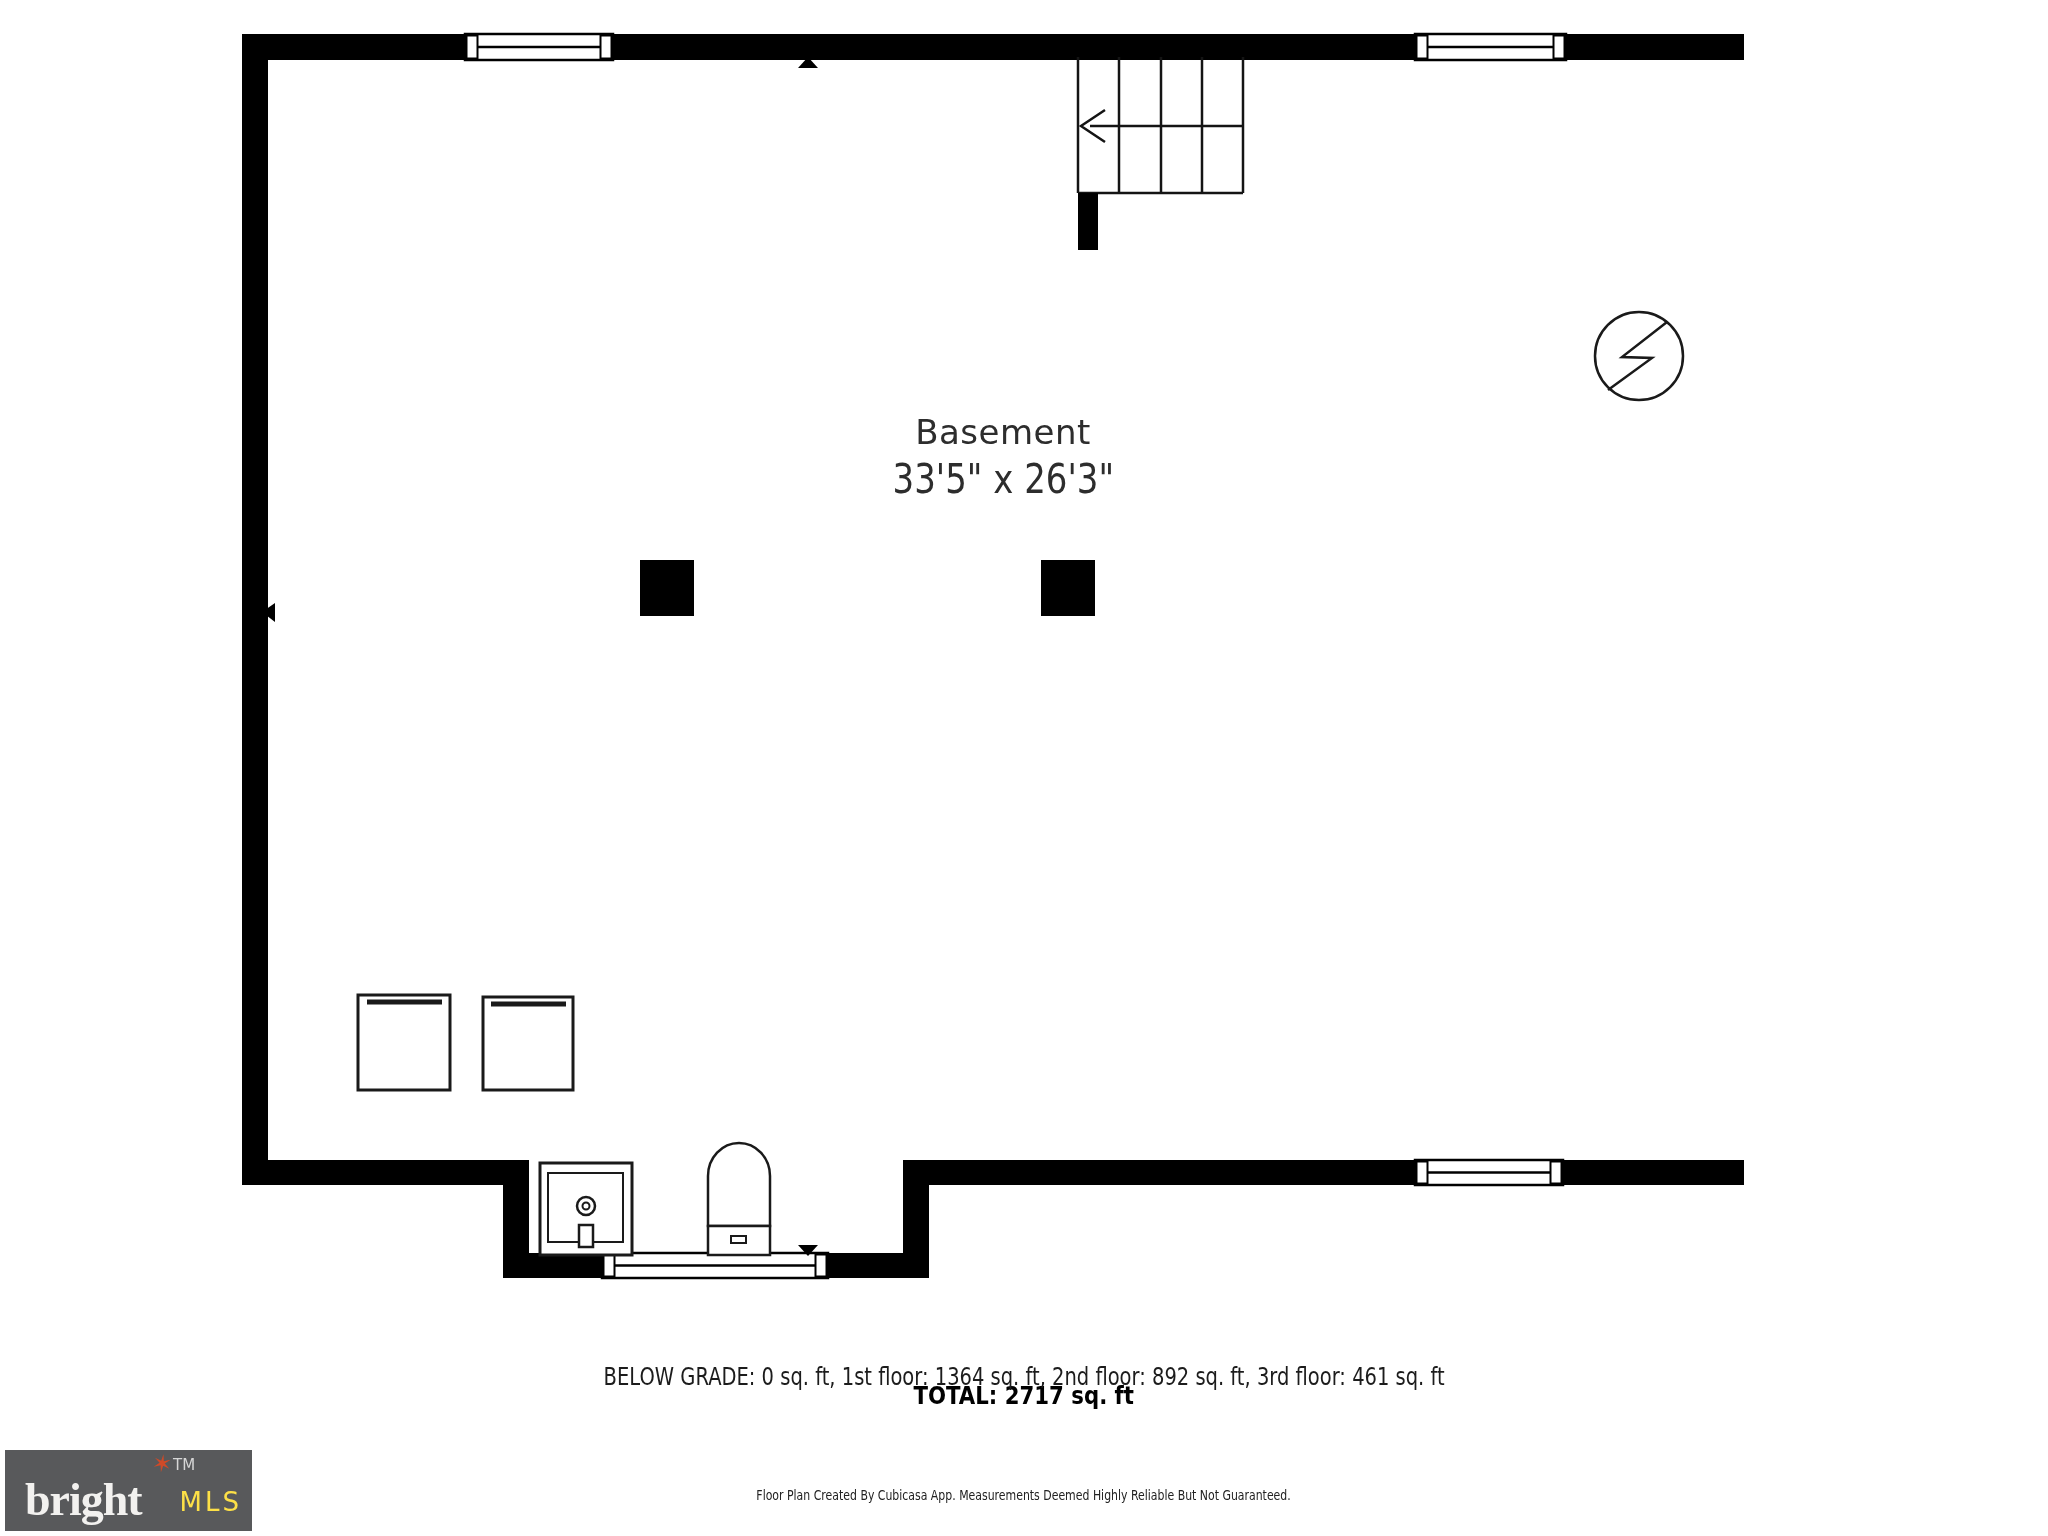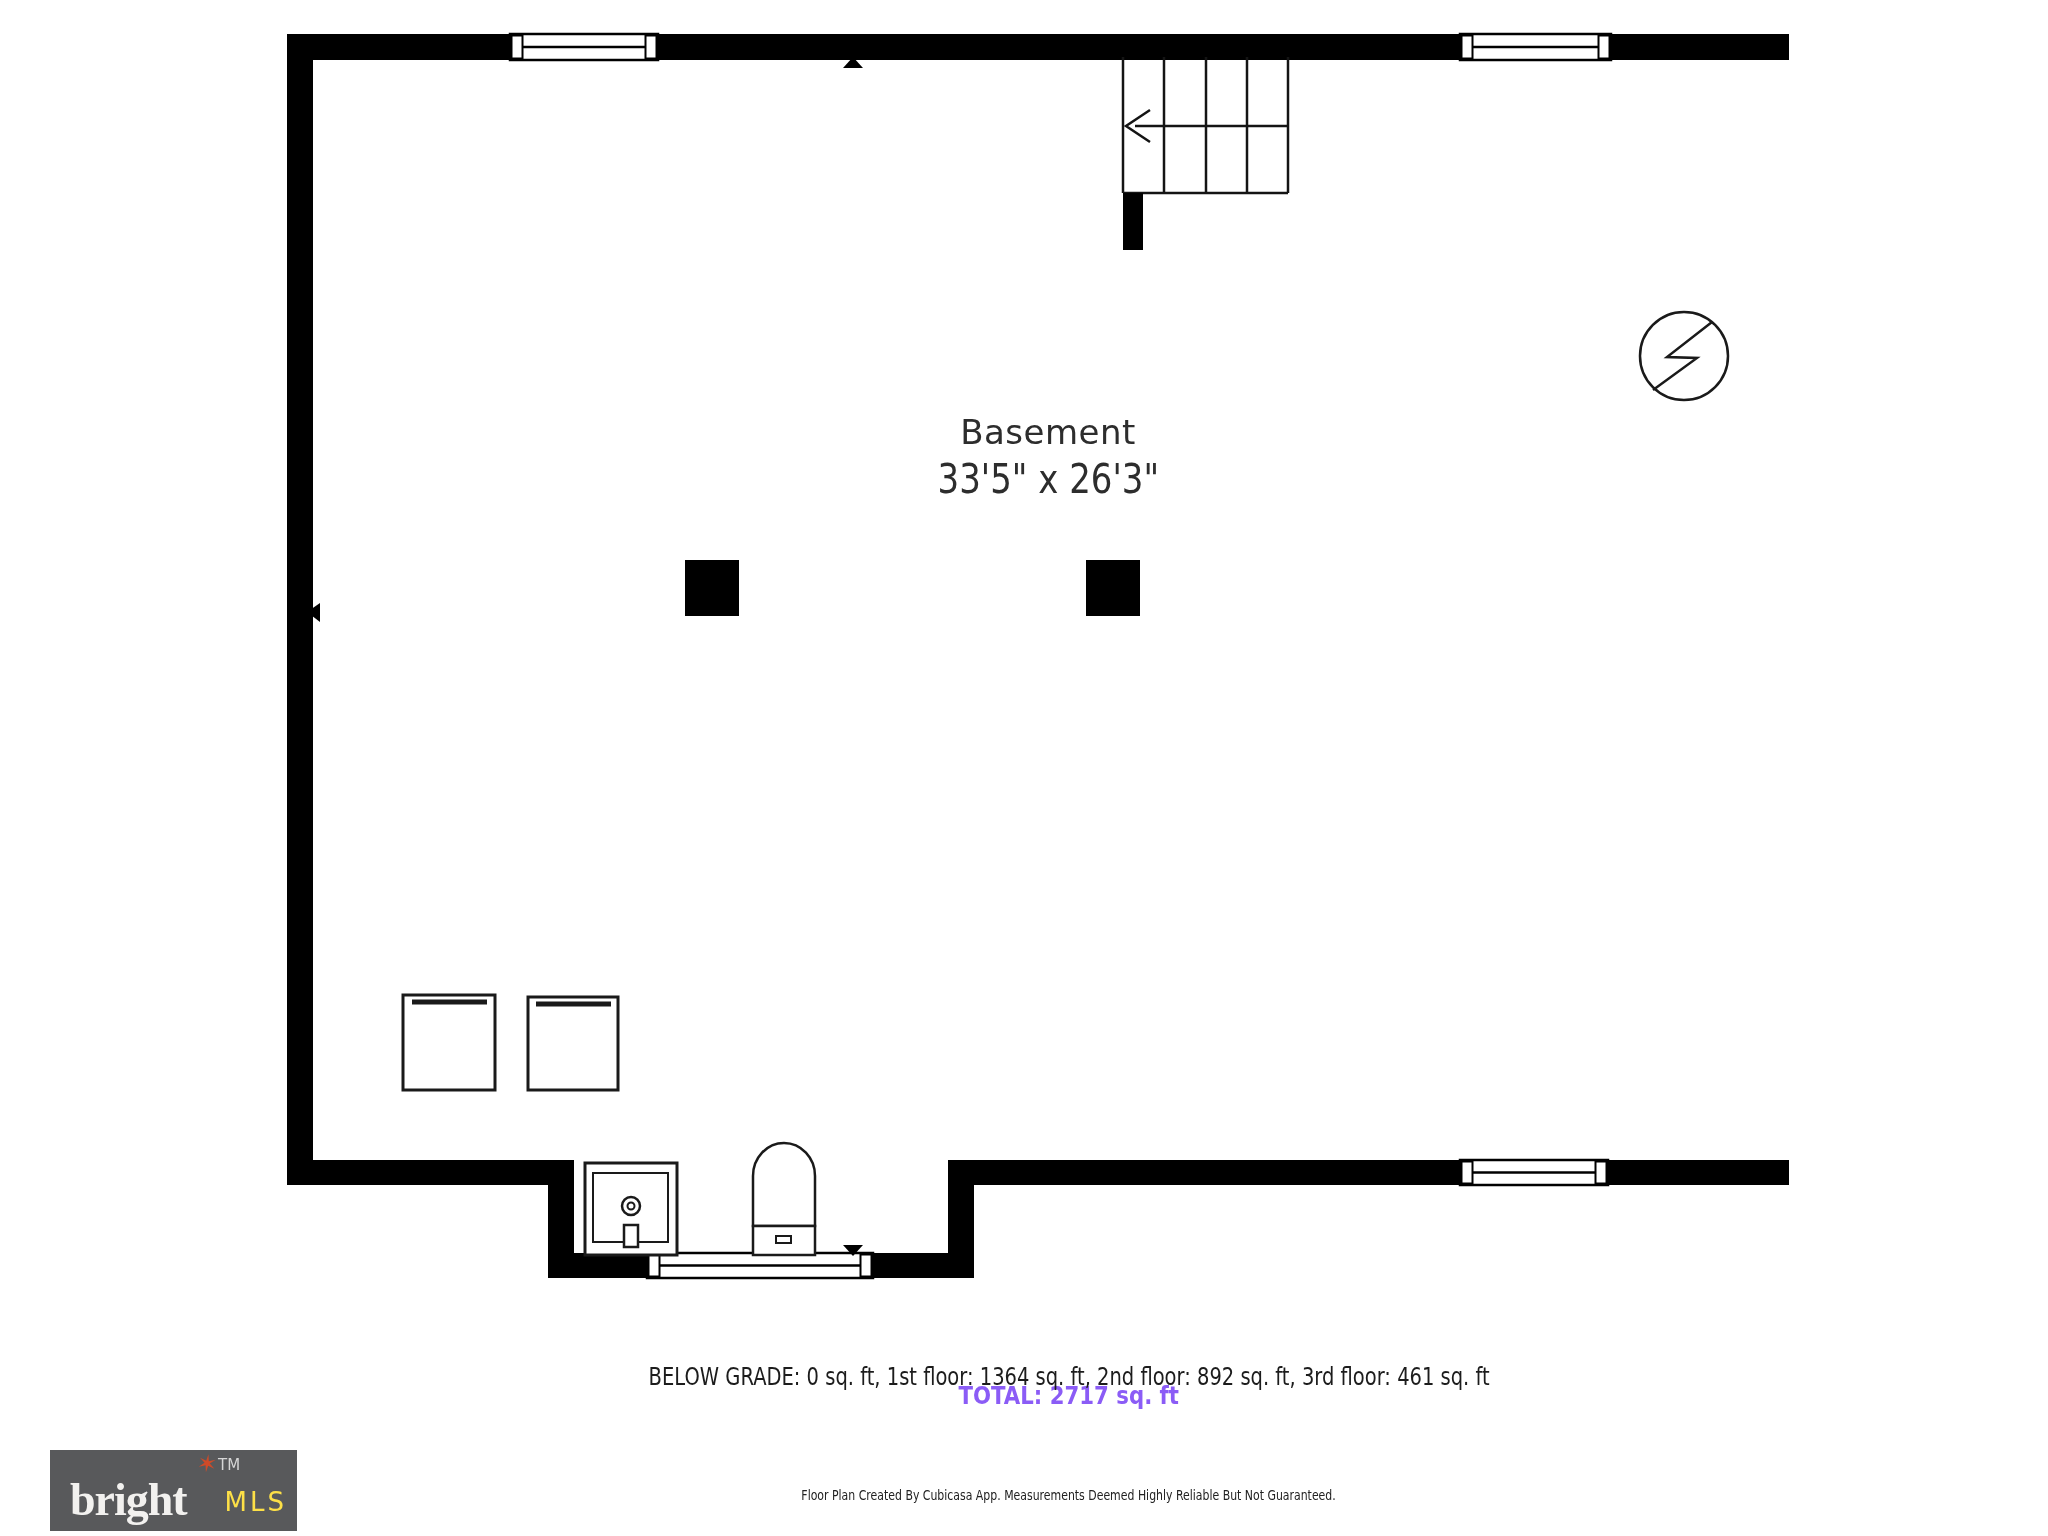--- a/index.html
+++ b/index.html
@@ -1,25 +1,25 @@
 <!DOCTYPE html>
 <html><head>
 <meta charset="utf-8">
 <style>
   html,body { margin:0; padding:0; background:#ffffff; }
   #canvas {
     position:relative; width:1744px; height:1536px; background:#ffffff;
-    overflow:hidden; font-family:"DejaVu Sans", sans-serif;margin-left:45px;
+    overflow:hidden; font-family:"DejaVu Sans", sans-serif;
   }
   #plan-svg { position:absolute; left:0; top:0; }
   .txt { position:absolute; width:2048px; text-align:center; color:#2d2d2d; white-space:nowrap; }
   .cond { display:inline-block; transform:scaleX(var(--sx,1)); transform-origin:center top; }
   .room-title  { left:-21px; top:412px; font-size:34px; letter-spacing:0.5px; }
   .room-dims   { left:-21px; top:456px; font-size:40px; }
-  .sum-total   { top:1381px; font-size:25px; font-weight:700; color:#8b5cf6; }
+  .sum-total   { top:1381px; font-size:25px; font-weight:700; color:#000000; }
   .sum-line2   { top:1362px; font-size:25px; color:#1c1c1c; }
   .sum-line3   { top:1439px; font-size:25px; color:#1c1c1c; }
   .disclaimer  { top:1487px; font-size:14px; font-weight:400; color:#222; }
   
   .logo-box {
     position:absolute; left:5px; top:1450px; width:247px; height:81px;
     background:#58595b;
   }
   .logo-brand {
     position:absolute; left:20px; bottom:8px;

